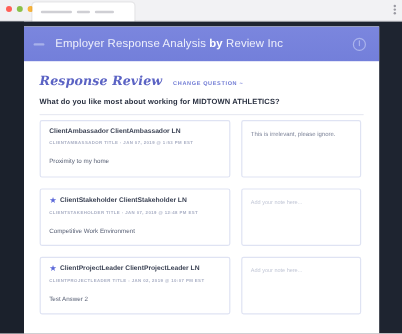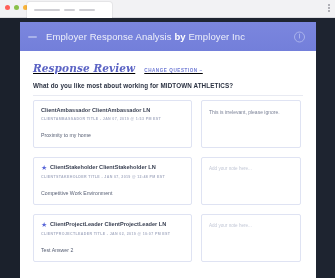--- a/index.html
+++ b/index.html
@@ -56,21 +56,21 @@
   .apptitle b { font-weight: bold; color: #ffffff; }
   .power {
     position: absolute; right: 11px; top: 50%; transform: translateY(-50%);
     width: 11px; height: 11px; border-radius: 50%;
     border: 1.4px solid #aab3ec; display: flex; align-items: center; justify-content: center;
   }
   .power::after { content: ""; width: 1.4px; height: 5px; background: #aab3ec; border-radius: 1px; margin-bottom: 2px; }
 
   
   .content { padding: 11px 13px 0 13px; }
-  .rr-row { display: flex; align-items: baseline; gap: 9px; text-decoration: underline; }
+  .rr-row { display: flex; align-items: baseline; gap: 9px; }
   .rr-title {
     font-family: "DejaVu Serif", serif; font-style: italic;
     color: #5b63c4; font-size: 10.5px; font-weight: bold; letter-spacing: .1px;
   }
   .rr-change {
     color: #6f7ad4; font-size: 4.6px; letter-spacing: .55px; font-weight: bold;
     text-transform: uppercase; white-space: nowrap;
   }
   .question {
     margin-top: 8px; color: #2b3242; font-size: 6.3px; font-weight: bold;
@@ -128,21 +128,21 @@
       </div>
   </div>
 
   <div class="appbg"></div>
   <div class="leftrail"></div>
 
   <div class="viewport">
 
     <div class="topbar">
       <span class="menu-dash"></span>
-      <span class="apptitle"><span>Employer Response Analysis </span><b>by </b><span>Employer Inc</span></span>
+      <span class="apptitle"><span>Employer Response Analysis </span><b>by </b><span>Review Inc</span></span>
       <span class="power"></span>
     </div>
 
     <div class="content">
       <div class="rr-row">
         <span class="rr-title">Response Review</span>
         <span class="rr-change">CHANGE QUESTION ~</span>
       </div>
       <div class="question">What do you like most about working for MIDTOWN ATHLETICS?</div>
       <div class="divider"></div>

